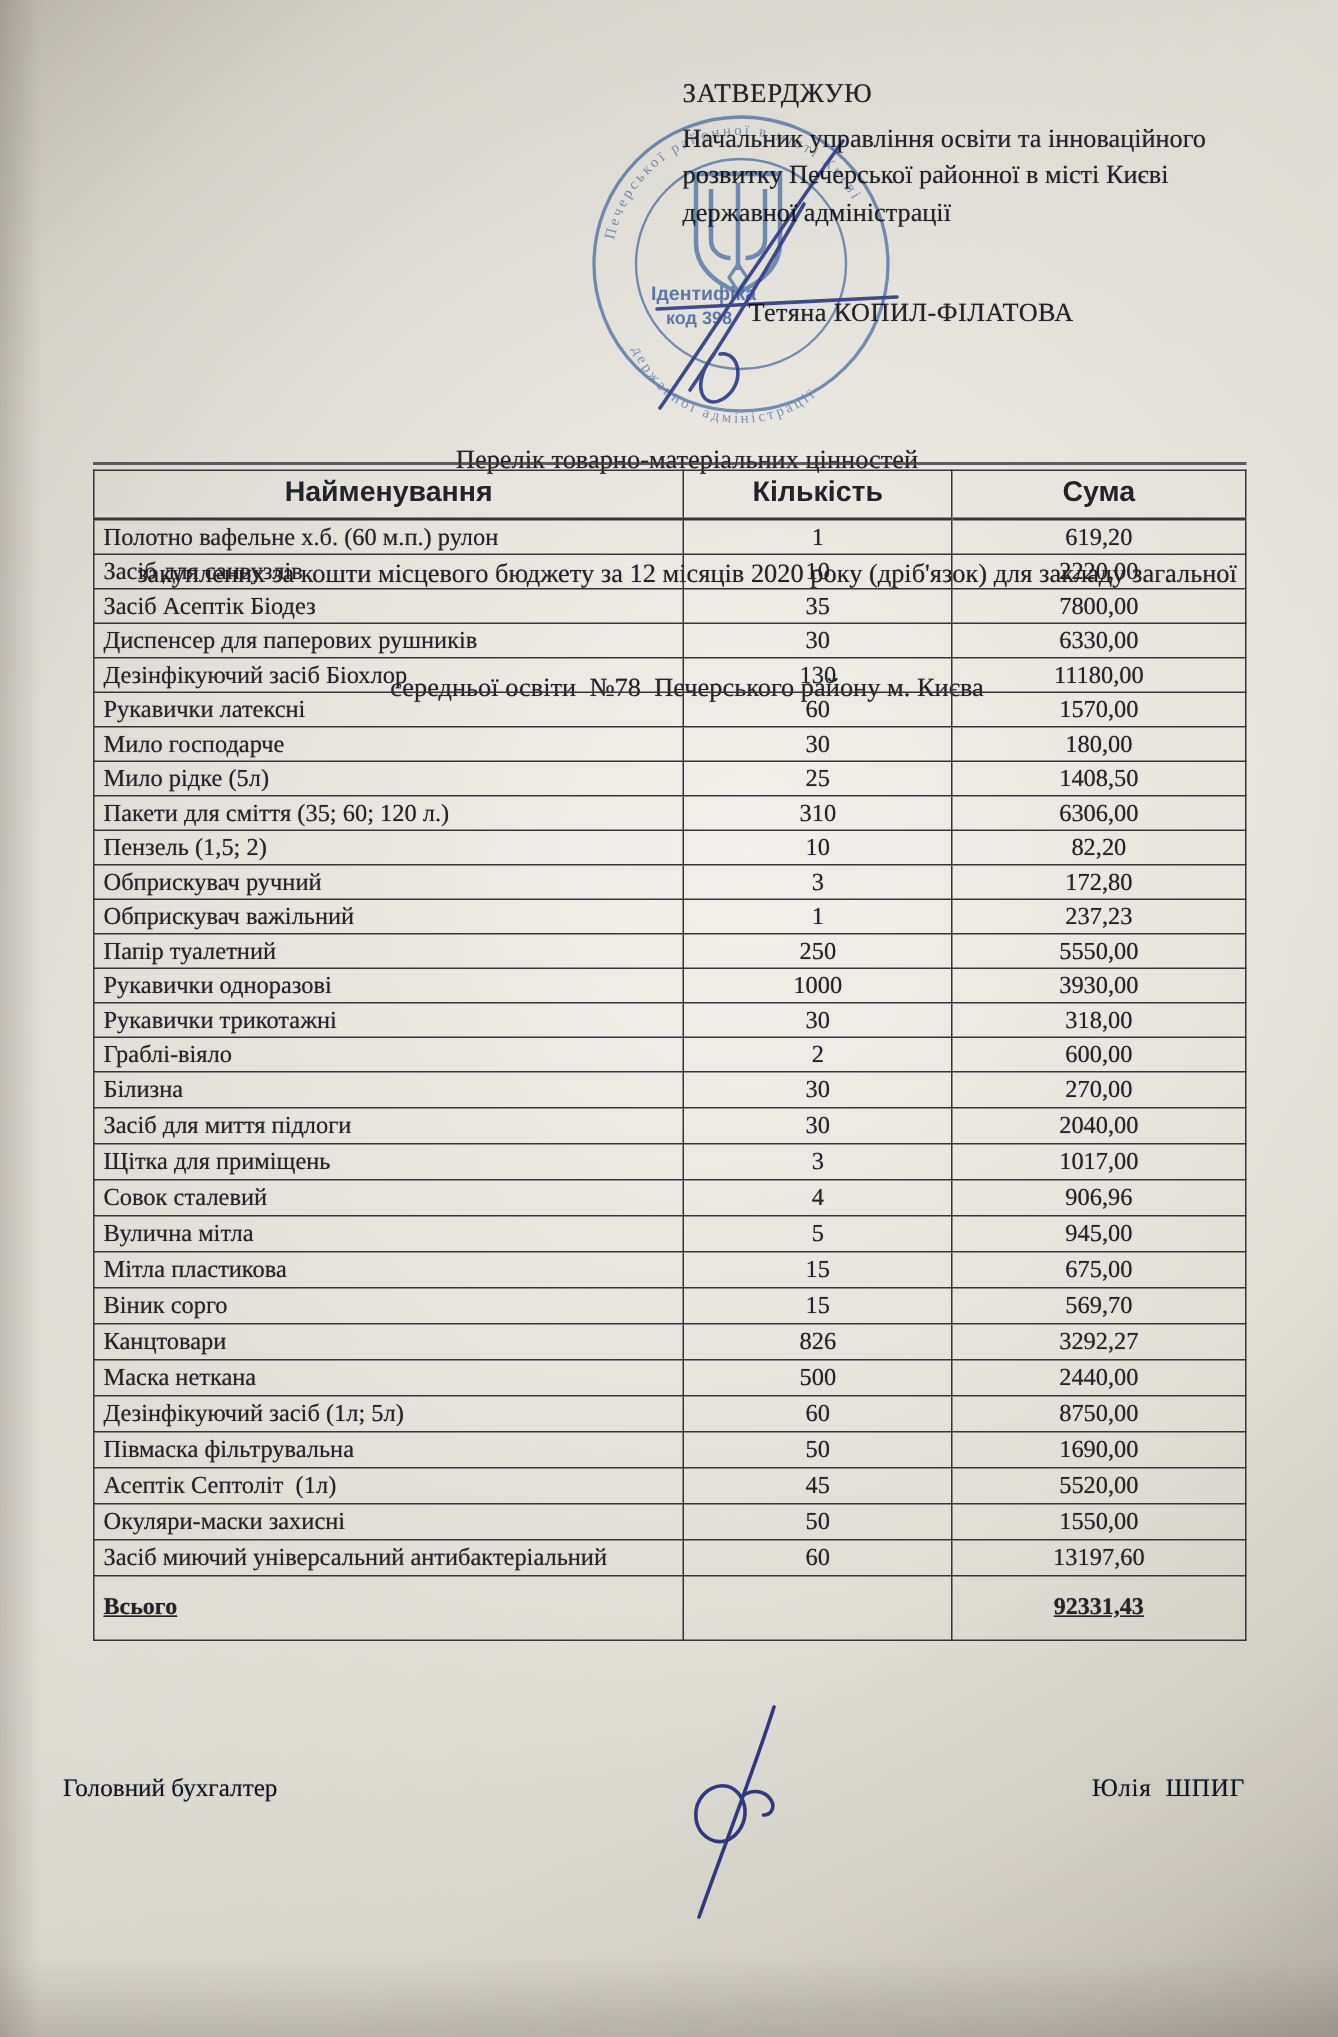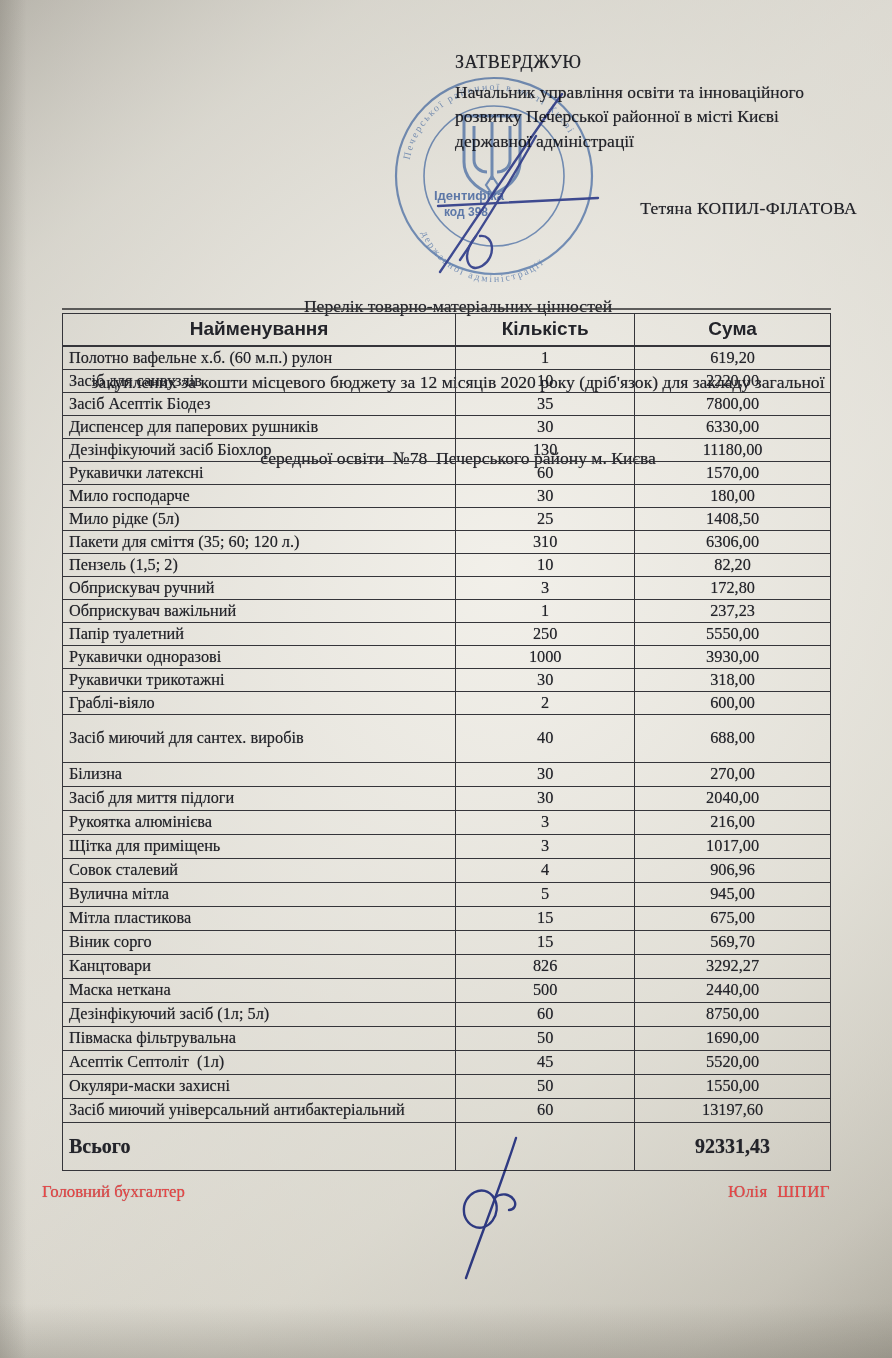--- a/index.html
+++ b/index.html
@@ -12,21 +12,21 @@
       linear-gradient(to top, rgba(104,100,90,.28), rgba(104,100,90,0) 4%),
       linear-gradient(to right, rgba(95,91,82,.25), rgba(95,91,82,0) 3%),
       radial-gradient(ellipse 130% 95% at 56% 42%, rgba(243,241,235,.95) 0%, rgba(228,226,218,.6) 45%, rgba(190,187,177,0) 78%),
       linear-gradient(142deg, #a5a198 0%, #c6c3ba 14%, #d7d4cc 34%, #dcd9d1 55%, #d3d0c5 74%, #b9b5a9 92%, #a29e92 100%);
   }
   .scan-text { text-shadow:0 0 .7px rgba(30,30,35,.55); }
 
   
   .approval { position:absolute; left:455px; top:50px; width:402px; font-size:17.5px; line-height:1.42; }
   .approve-word { font-size:18px; letter-spacing:.4px; margin-bottom:4px; }
-  .approver-name { margin-top:42px; margin-left:84px; font-size:17.5px; letter-spacing:.3px;text-align:right; }
+  .approver-name { margin-top:42px; margin-left:44px; font-size:17.5px; letter-spacing:.3px; }
 
   
   .doc-title { position:absolute; top:243px; left:0; width:892px; text-align:center;
                font-size:17.6px; line-height:1.44; white-space:pre-wrap;padding-left:24px; }
 
   
   .table-wrap { position:absolute; left:62px; top:313px; width:769px; }
   .topline { position:absolute; left:0; top:-5px; width:100%; height:1.5px; background:#3a3a3a; opacity:.8; }
   table { width:100%; border-collapse:collapse; table-layout:fixed; }
   col.c-name { width:51.2%; } col.c-qty { width:23.3%; } col.c-sum { width:25.5%; }
@@ -34,26 +34,26 @@
   thead th{
     font-family:"Liberation Sans","DejaVu Sans",sans-serif;
     font-weight:bold; font-size:19px; height:32px; 
     border-bottom-width:2px;
   }
   tbody td { font-size:16.3px; height:22px; padding:1px 4px; vertical-align:middle; }
   tbody td.name { text-align:left; padding-left:6px; white-space:pre-wrap; }
   tbody td.qty, tbody td.sum { text-align:center; }
   tbody tr.tall td { height:48px; }
   tbody tr.pad td { height:24px; }
-  tfoot td { font-size:20px; font-weight:bold; height:31px; padding:12px 6px; }
+  tfoot td { font-size:16px; font-weight:bold; height:31px; padding:12px 6px;text-decoration:underline; }
   tfoot td.sum { text-align:center; }
 
   
   .footer { position:absolute; top:1182px; left:42px; width:788px;
-            display:flex; justify-content:space-between; font-size:16.8px; color:#ef4444; }
+            display:flex; justify-content:space-between; font-size:16.8px; color:#0f172a; }
   .footer .name { letter-spacing:.5px; white-space:pre; }
 
   
   .stamp-svg { position:absolute; left:378px; top:64px; mix-blend-mode:multiply; opacity:.92; filter:blur(.3px); }
   .sig-svg   { position:absolute; left:436px; top:1134px; mix-blend-mode:multiply; opacity:.95; }
   .stamp-id  { font-family:"Liberation Sans","DejaVu Sans",sans-serif; font-weight:bold; }
 </style>
 </head>
 <body>
 
@@ -193,39 +193,29 @@
         <tr>
           <td class="name scan-text">Рукавички трикотажні</td>
           <td class="qty scan-text">30</td>
           <td class="sum scan-text">318,00</td>
         </tr>
         <tr>
           <td class="name scan-text">Граблі-віяло</td>
           <td class="qty scan-text">2</td>
           <td class="sum scan-text">600,00</td>
         </tr>
-        <tr class="tall">
-          <td class="name scan-text">Засіб миючий для сантех. виробів</td>
-          <td class="qty scan-text">40</td>
-          <td class="sum scan-text">688,00</td>
-        </tr>
         <tr class="pad">
           <td class="name scan-text">Білизна</td>
           <td class="qty scan-text">30</td>
           <td class="sum scan-text">270,00</td>
         </tr>
         <tr class="pad">
           <td class="name scan-text">Засіб для миття підлоги</td>
           <td class="qty scan-text">30</td>
           <td class="sum scan-text">2040,00</td>
-        </tr>
-        <tr class="pad">
-          <td class="name scan-text">Рукоятка алюмінієва</td>
-          <td class="qty scan-text">3</td>
-          <td class="sum scan-text">216,00</td>
         </tr>
         <tr class="pad">
           <td class="name scan-text">Щітка для приміщень</td>
           <td class="qty scan-text">3</td>
           <td class="sum scan-text">1017,00</td>
         </tr>
         <tr class="pad">
           <td class="name scan-text">Совок сталевий</td>
           <td class="qty scan-text">4</td>
           <td class="sum scan-text">906,96</td>

